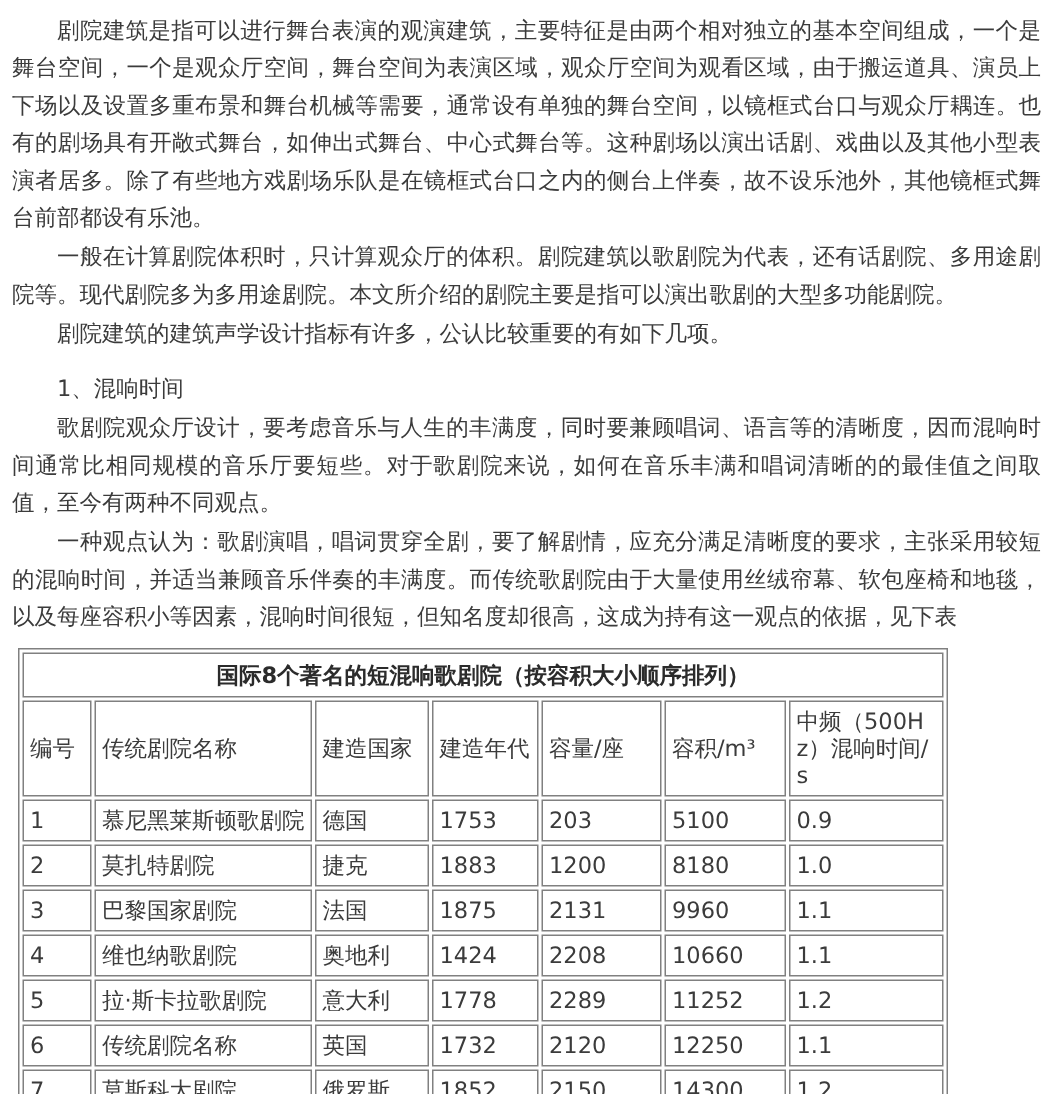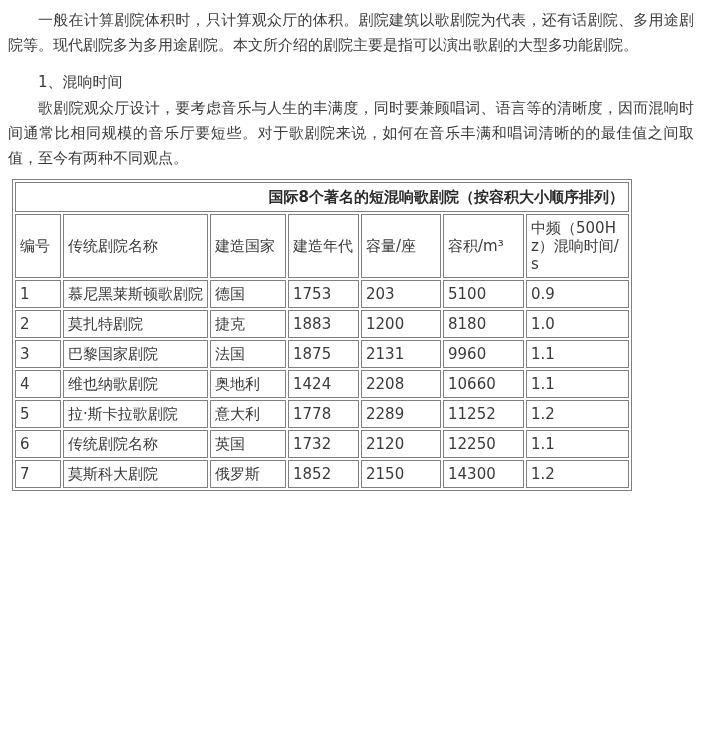--- a/index.html
+++ b/index.html
@@ -40,44 +40,47 @@
     border: 1px solid #808080;
     padding: 1px 4px;
     font-size: 15px;
     line-height: 18px;
     vertical-align: middle;
     overflow: hidden;
     word-break: break-all;
   }
   table.theatre-table td.title-cell {
     font-weight: bold;
-    text-align: right;
+    text-align: center;
     color: #2b2b2b;
     line-height: 24px;
     padding: 2px 4px;
   }
   table.theatre-table tr.header-row td {
     padding: 4px 4px;
     height: 44px;
     vertical-align: middle;
   }
   table.theatre-table tr.data-row td {
     height: 24px;
   }
 </style>
 </head>
 <body>
 
 <div class="doc">
 
+  <p>剧院建筑是指可以进行舞台表演的观演建筑，主要特征是由两个相对独立的基本空间组成，一个是舞台空间，一个是观众厅空间，舞台空间为表演区域，观众厅空间为观看区域，由于搬运道具、演员上下场以及设置多重布景和舞台机械等需要，通常设有单独的舞台空间，以镜框式台口与观众厅耦连。也有的剧场具有开敞式舞台，如伸出式舞台、中心式舞台等。这种剧场以演出话剧、戏曲以及其他小型表演者居多。除了有些地方戏剧场乐队是在镜框式台口之内的侧台上伴奏，故不设乐池外，其他镜框式舞台前部都设有乐池。</p>
   <p>一般在计算剧院体积时，只计算观众厅的体积。剧院建筑以歌剧院为代表，还有话剧院、多用途剧院等。现代剧院多为多用途剧院。本文所介绍的剧院主要是指可以演出歌剧的大型多功能剧院。</p>
+  <p>剧院建筑的建筑声学设计指标有许多，公认比较重要的有如下几项。</p>
 
   <p class="heading">1、混响时间</p>
 
   <p>歌剧院观众厅设计，要考虑音乐与人生的丰满度，同时要兼顾唱词、语言等的清晰度，因而混响时间通常比相同规模的音乐厅要短些。对于歌剧院来说，如何在音乐丰满和唱词清晰的的最佳值之间取值，至今有两种不同观点。</p>
+  <p>一种观点认为：歌剧演唱，唱词贯穿全剧，要了解剧情，应充分满足清晰度的要求，主张采用较短的混响时间，并适当兼顾音乐伴奏的丰满度。而传统歌剧院由于大量使用丝绒帘幕、软包座椅和地毯，以及每座容积小等因素，混响时间很短，但知名度却很高，这成为持有这一观点的依据，见下表</p>
 
   <table class="theatre-table">
     <colgroup>
       <col style="width:46px">
       <col style="width:145px">
       <col style="width:76px">
       <col style="width:71px">
       <col style="width:80px">
       <col style="width:81px">
       <col>

